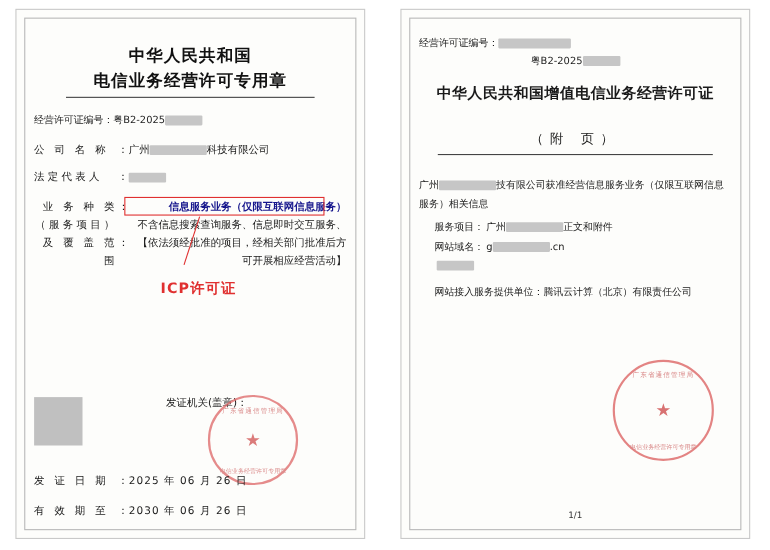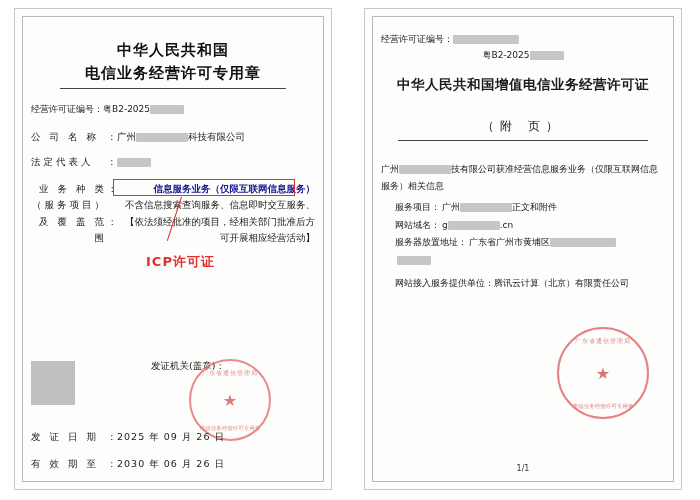--- a/index.html
+++ b/index.html
@@ -380,21 +380,21 @@
     <div class="seal">
       <div class="seal-text-top">广东省通信管理局</div>
       <div class="seal-inner">★</div>
       <div class="seal-text-bottom">电信业务经营许可专用章</div>
     </div>
 
     <div class="date-rows">
       <div class="date-row">
         <span class="date-label">发 证 日 期</span>
         <span class="date-colon">：</span>
-        <span class="date-val">2025 年 09 月 26 日</span>
+        <span class="date-val">2025 年 06 月 26 日</span>
       </div>
       <div class="date-row">
         <span class="date-label">有 效 期 至</span>
         <span class="date-colon">：</span>
         <span class="date-val">2030 年 06 月 26 日</span>
       </div>
     </div>
 
   </div>
 </div>
@@ -421,24 +421,20 @@
       <div class="r-list">
         <div class="r-item">
           <span class="r-item-label">服务项目：</span>
           <span class="r-item-val"><span>广州</span><span class="redact r-md"></span><span>正文和附件</span></span>
         </div>
         <div class="r-item">
           <span class="r-item-label">网站域名：</span>
           <span class="r-item-val"><span>g</span><span class="redact r-md"></span><span>.cn</span></span>
         </div>
         <div class="r-item">
-          <span class="r-item-label">服务器放置地址：</span>
-          <span class="r-item-val"><span>广东省广州市黄埔区</span><span class="redact r-lg"></span></span>
-        </div>
-        <div class="r-item">
           <span class="r-item-val"><span class="redact r-sm"></span></span>
         </div>
       </div>
 
       <div class="r-provider">
         <span>网站接入服务提供单位：</span><span>腾讯云计算（北京）有限责任公司</span>
       </div>
     </div>
 
     <div class="r-seal">

